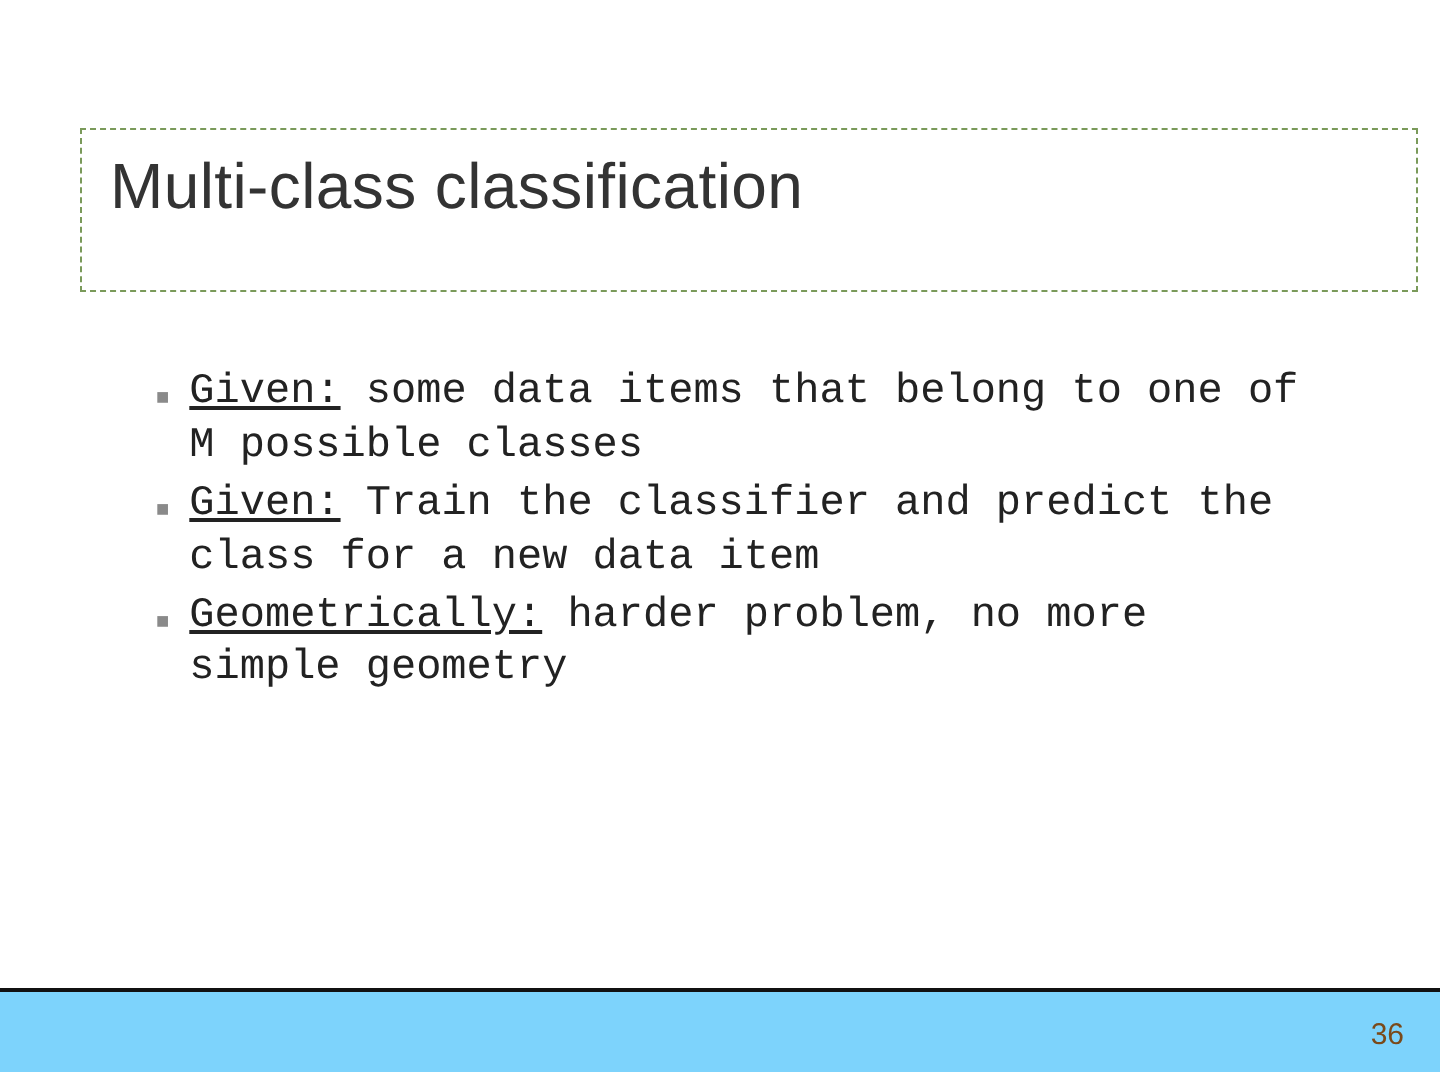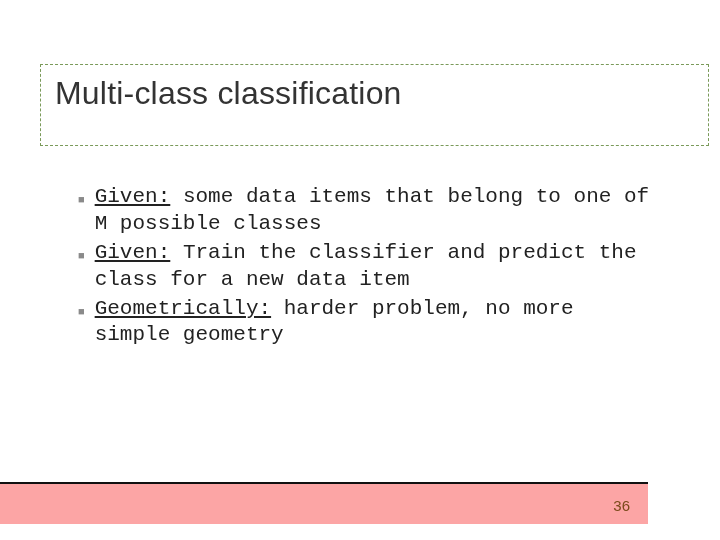--- a/index.html
+++ b/index.html
@@ -42,25 +42,25 @@
     color: #8a8a8a;
     font-size: 11px;
     margin-right: 10px;
     margin-top: 8px;
     flex-shrink: 0;
   }
   .bullet-text { flex: 1; font-family: Liberation Mono, monospace; }
   .lead { text-decoration: underline; }
   .footer-bar {
     position: absolute;
-    bottom: 16px;
+    bottom: 4px;
     left: 0;
-    width: 648px;
+    width: 720px;
     height: 42px;
-    background: #fca5a5;
+    background: #7dd3fc;
     border-top: 2px solid #111;
   }
   .page-number {
     position: absolute;
     right: 18px;
     bottom: 10px;
     font-size: 15px;
     color: #7a4a1a;
     font-family: Verdana, Geneva, sans-serif;
   }

